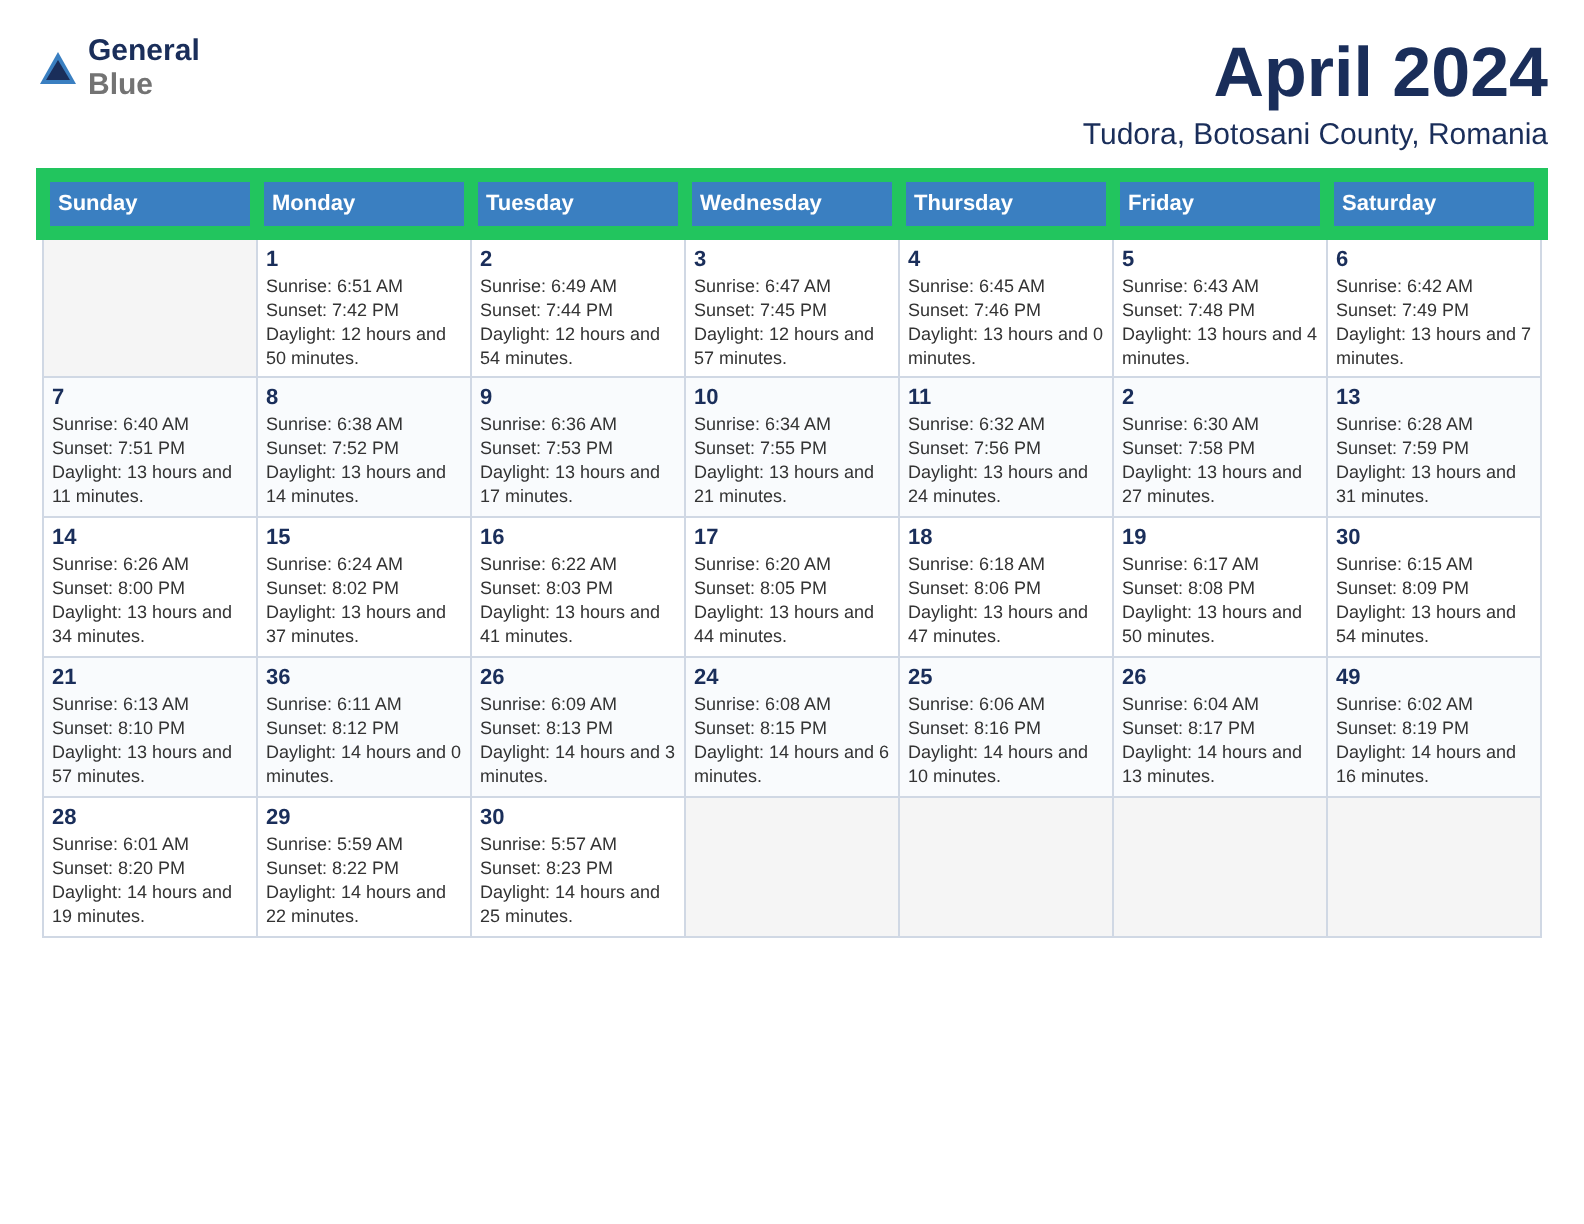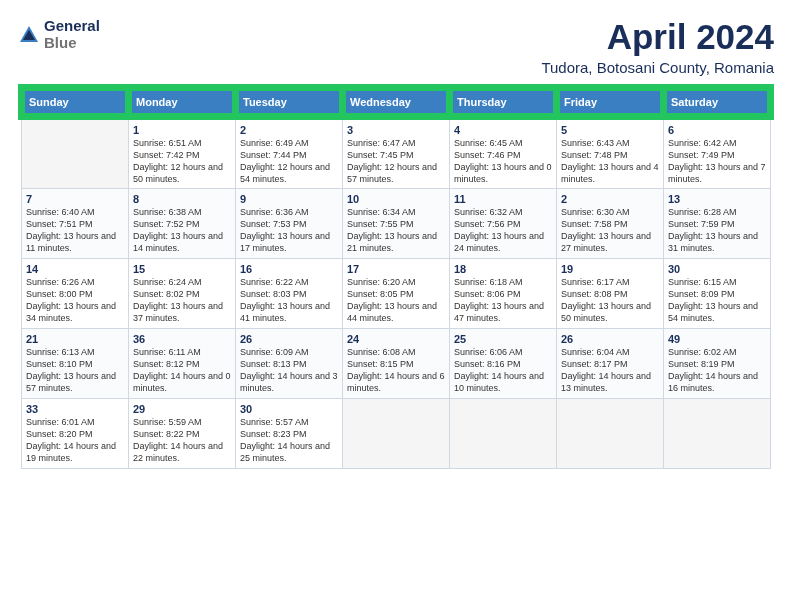--- a/index.html
+++ b/index.html
@@ -248,21 +248,21 @@
             <span class="day-num">26</span>
             <div class="day-info">Sunrise: 6:04 AM<br>Sunset: 8:17 PM<br>Daylight: 14 hours and 13 minutes.</div>
           </td>
           <td>
             <span class="day-num">49</span>
             <div class="day-info">Sunrise: 6:02 AM<br>Sunset: 8:19 PM<br>Daylight: 14 hours and 16 minutes.</div>
           </td>
         </tr>
         <tr>
           <td>
-            <span class="day-num">33</span>
+            <span class="day-num">28</span>
             <div class="day-info">Sunrise: 6:01 AM<br>Sunset: 8:20 PM<br>Daylight: 14 hours and 19 minutes.</div>
           </td>
           <td>
             <span class="day-num">29</span>
             <div class="day-info">Sunrise: 5:59 AM<br>Sunset: 8:22 PM<br>Daylight: 14 hours and 22 minutes.</div>
           </td>
           <td>
             <span class="day-num">30</span>
             <div class="day-info">Sunrise: 5:57 AM<br>Sunset: 8:23 PM<br>Daylight: 14 hours and 25 minutes.</div>
           </td>

